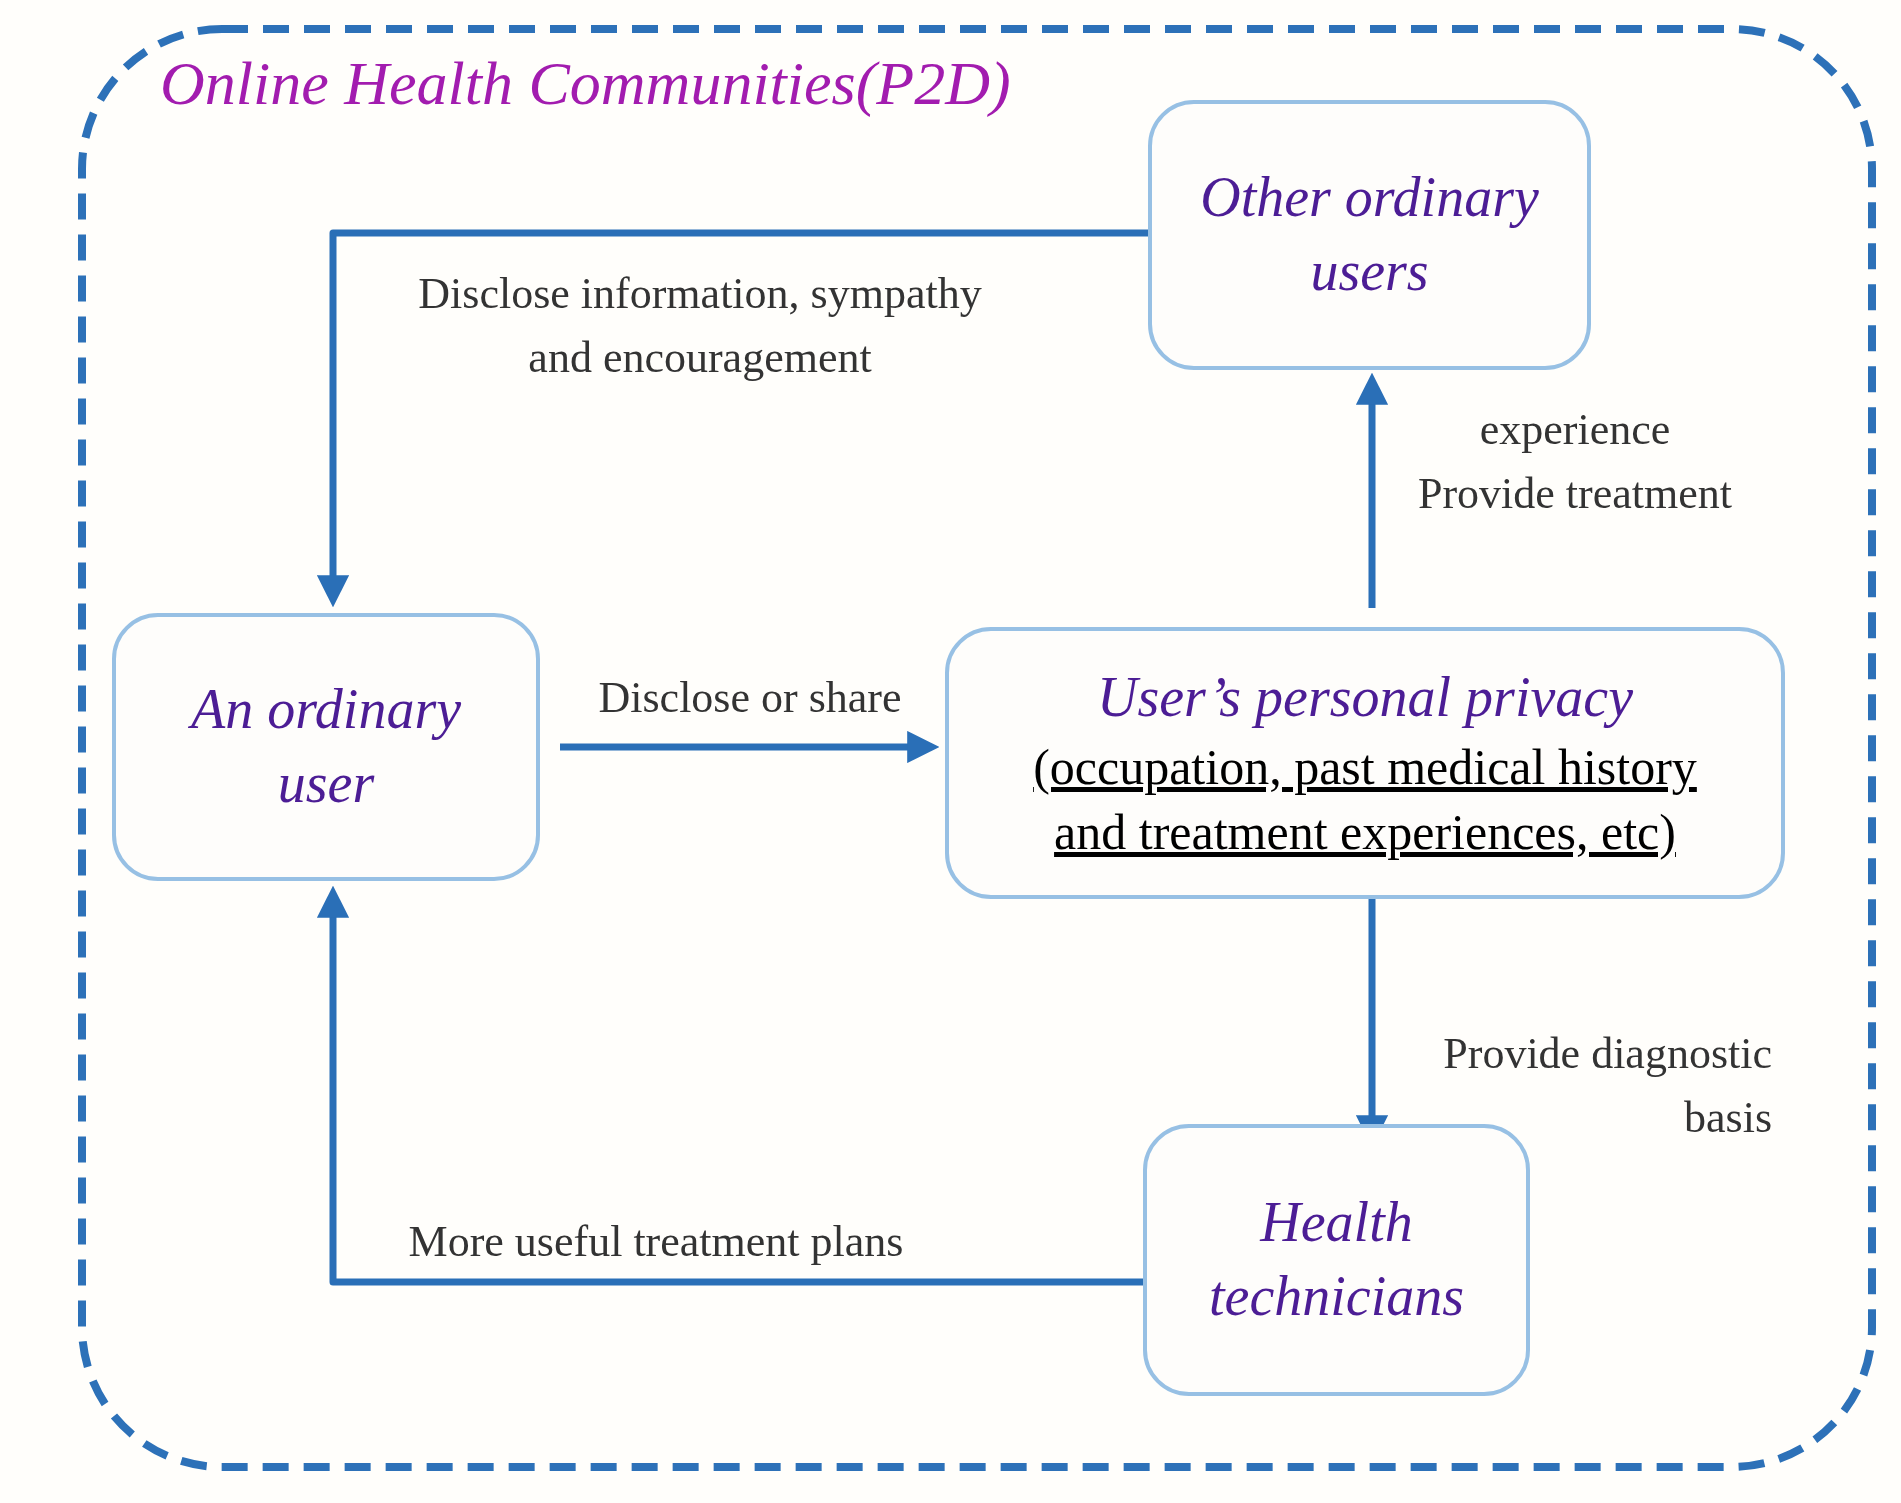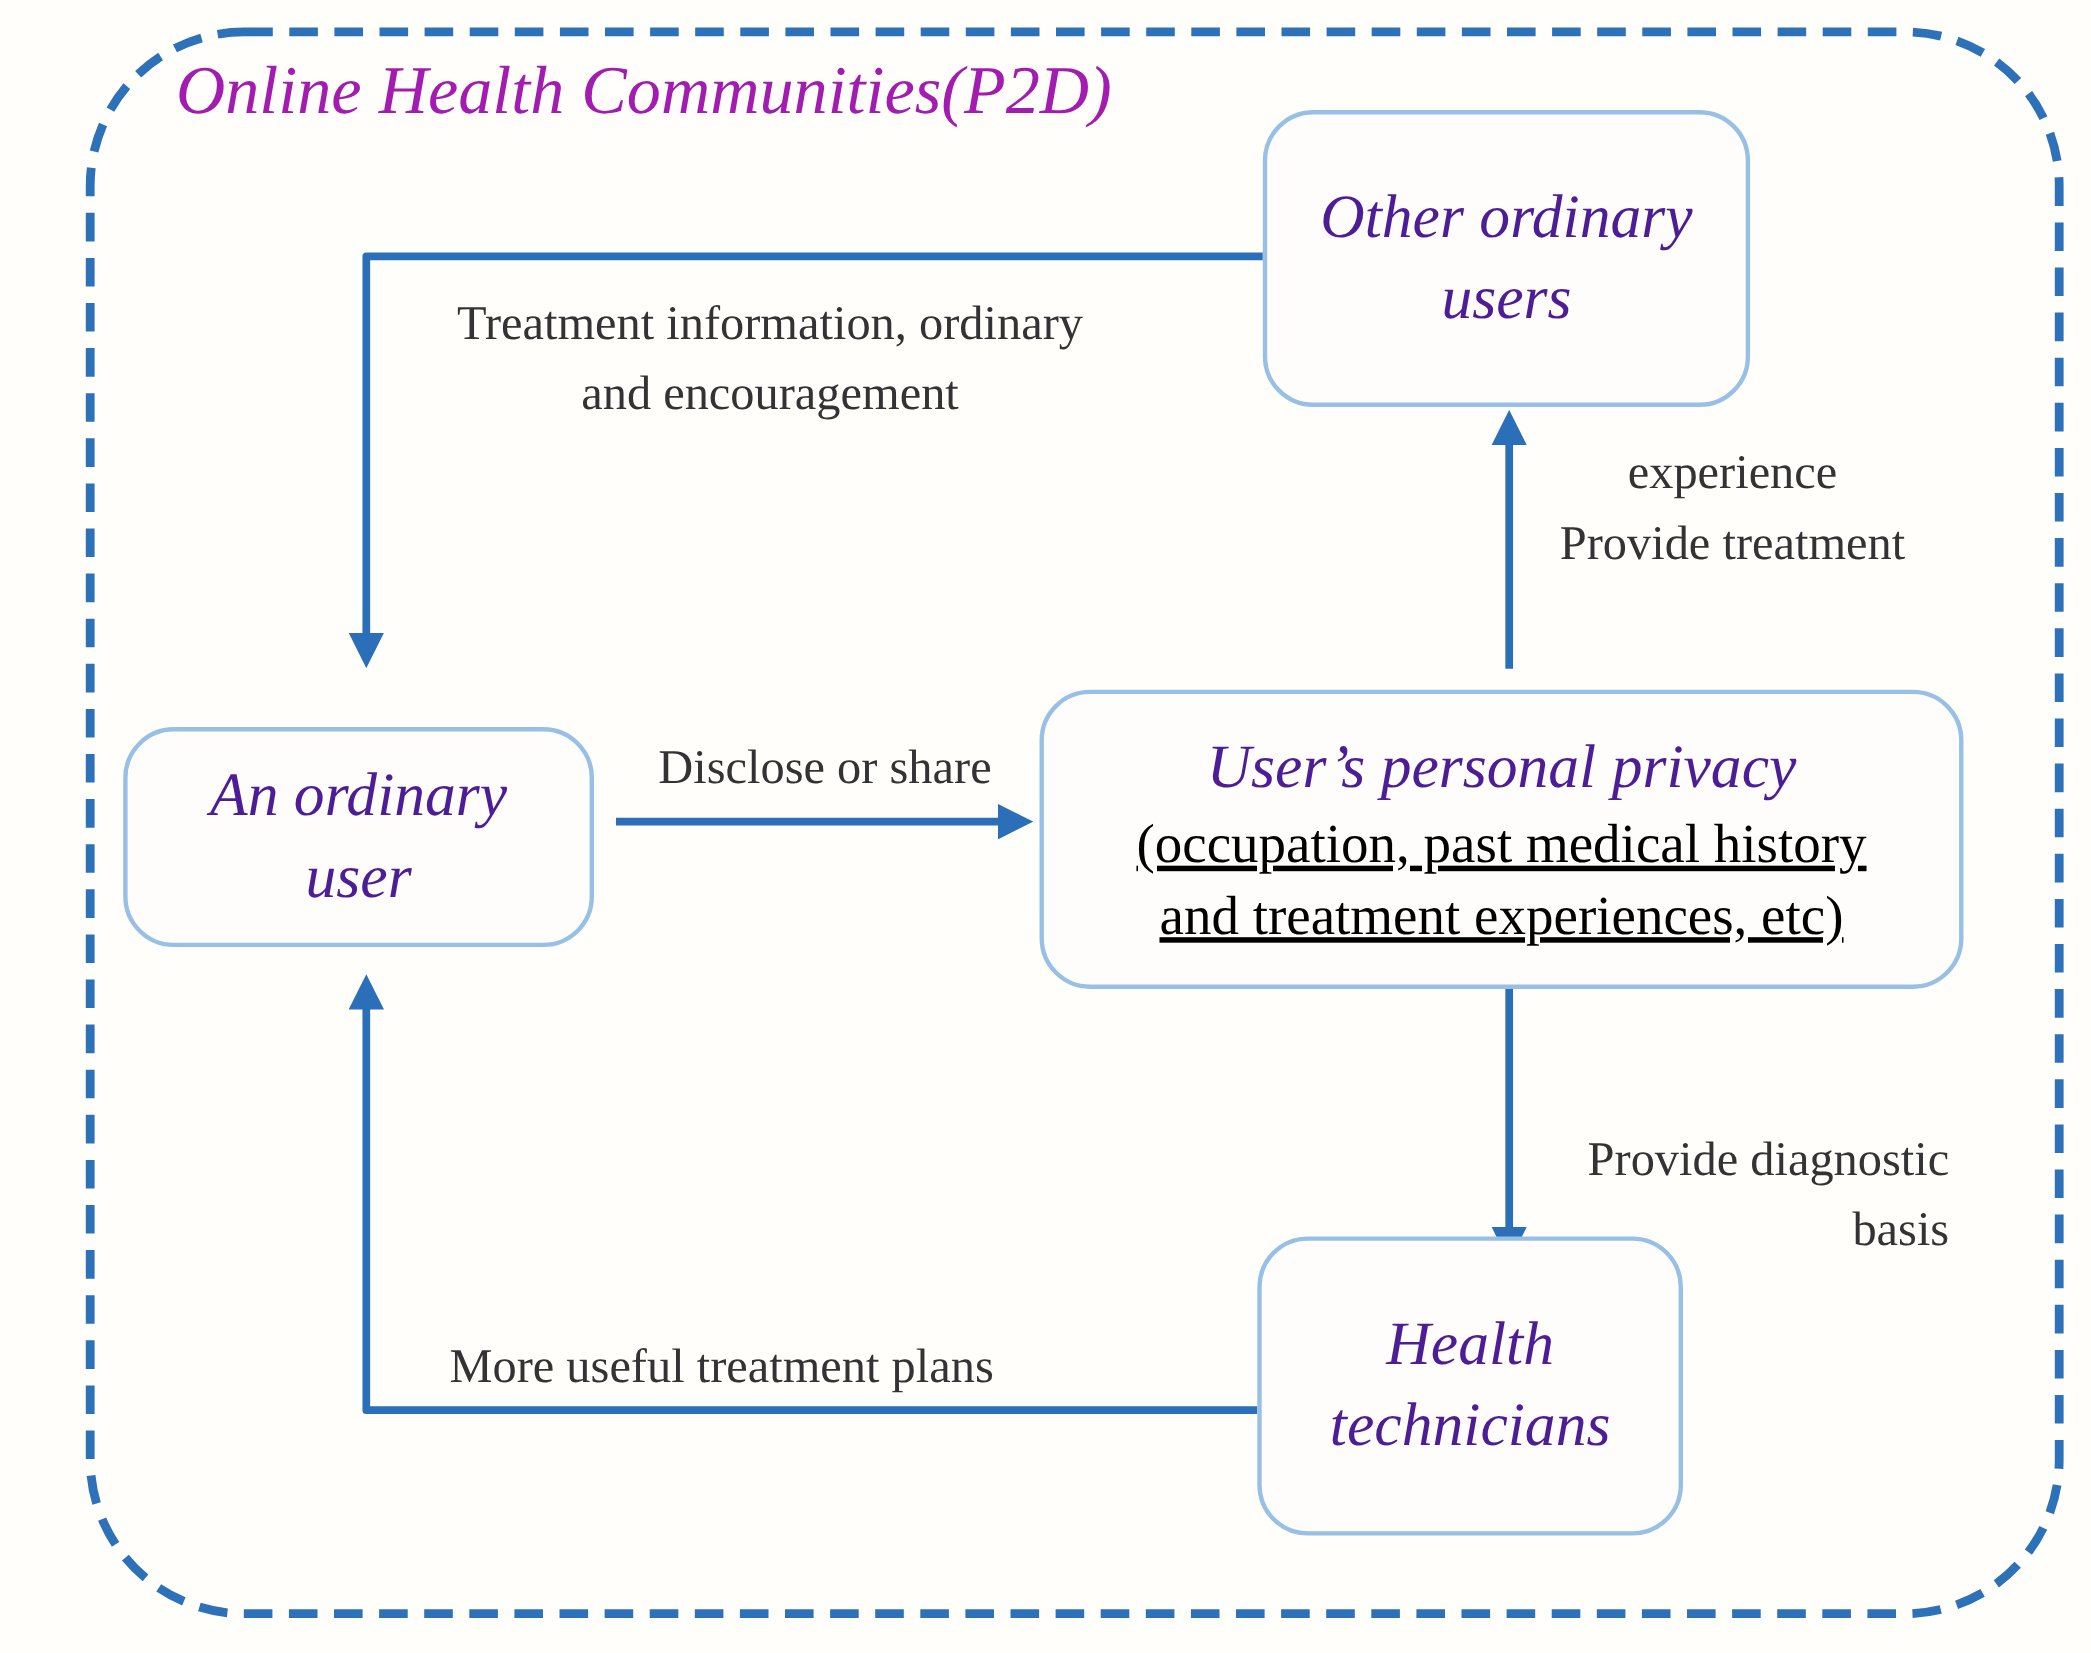--- a/index.html
+++ b/index.html
@@ -51,38 +51,38 @@
     <path d="M1143 1282 L333 1282 L333 901" fill="none" stroke="#2a6fb7" stroke-width="7" stroke-linejoin="round" marker-end="url(#ah)"></path>
   </svg>
 
   <div class="diagram-title">Online Health Communities(P2D)</div>
 
   <div class="node" style="left:1148px;top:100px;width:443px;height:270px;">
     <div class="nline">Other ordinary</div>
     <div class="nline">users</div>
   </div>
 
-  <div class="node" style="left:112px;top:613px;width:428px;height:200px;margin-top:48px;">
+  <div class="node" style="left:112px;top:613px;width:428px;height:268px;">
     <div class="nline">An ordinary</div>
     <div class="nline">user</div>
   </div>
 
   <div class="node" style="left:945px;top:610px;width:840px;height:272px;margin-top:17px;">
     <div class="nline">User’s personal privacy</div>
     <div class="dline">(occupation, past medical history</div>
     <div class="dline">and treatment experiences, etc)</div>
   </div>
 
   <div class="node" style="left:1143px;top:1124px;width:387px;height:272px;">
     <div class="nline">Health</div>
     <div class="nline">technicians</div>
   </div>
 
   <div class="edge-label" style="left:330px;top:262px;width:740px;">
-    <div>Treatment information, ordinary</div>
+    <div>Disclose information, sympathy</div>
     <div>and encouragement</div>
   </div>
 
   <div class="edge-label" style="left:560px;top:666px;width:380px;">
     <div>Disclose or share</div>
   </div>
 
   <div class="edge-label" style="left:1392px;top:398px;width:366px;">
     <div>experience</div>
     <div>Provide treatment</div>

